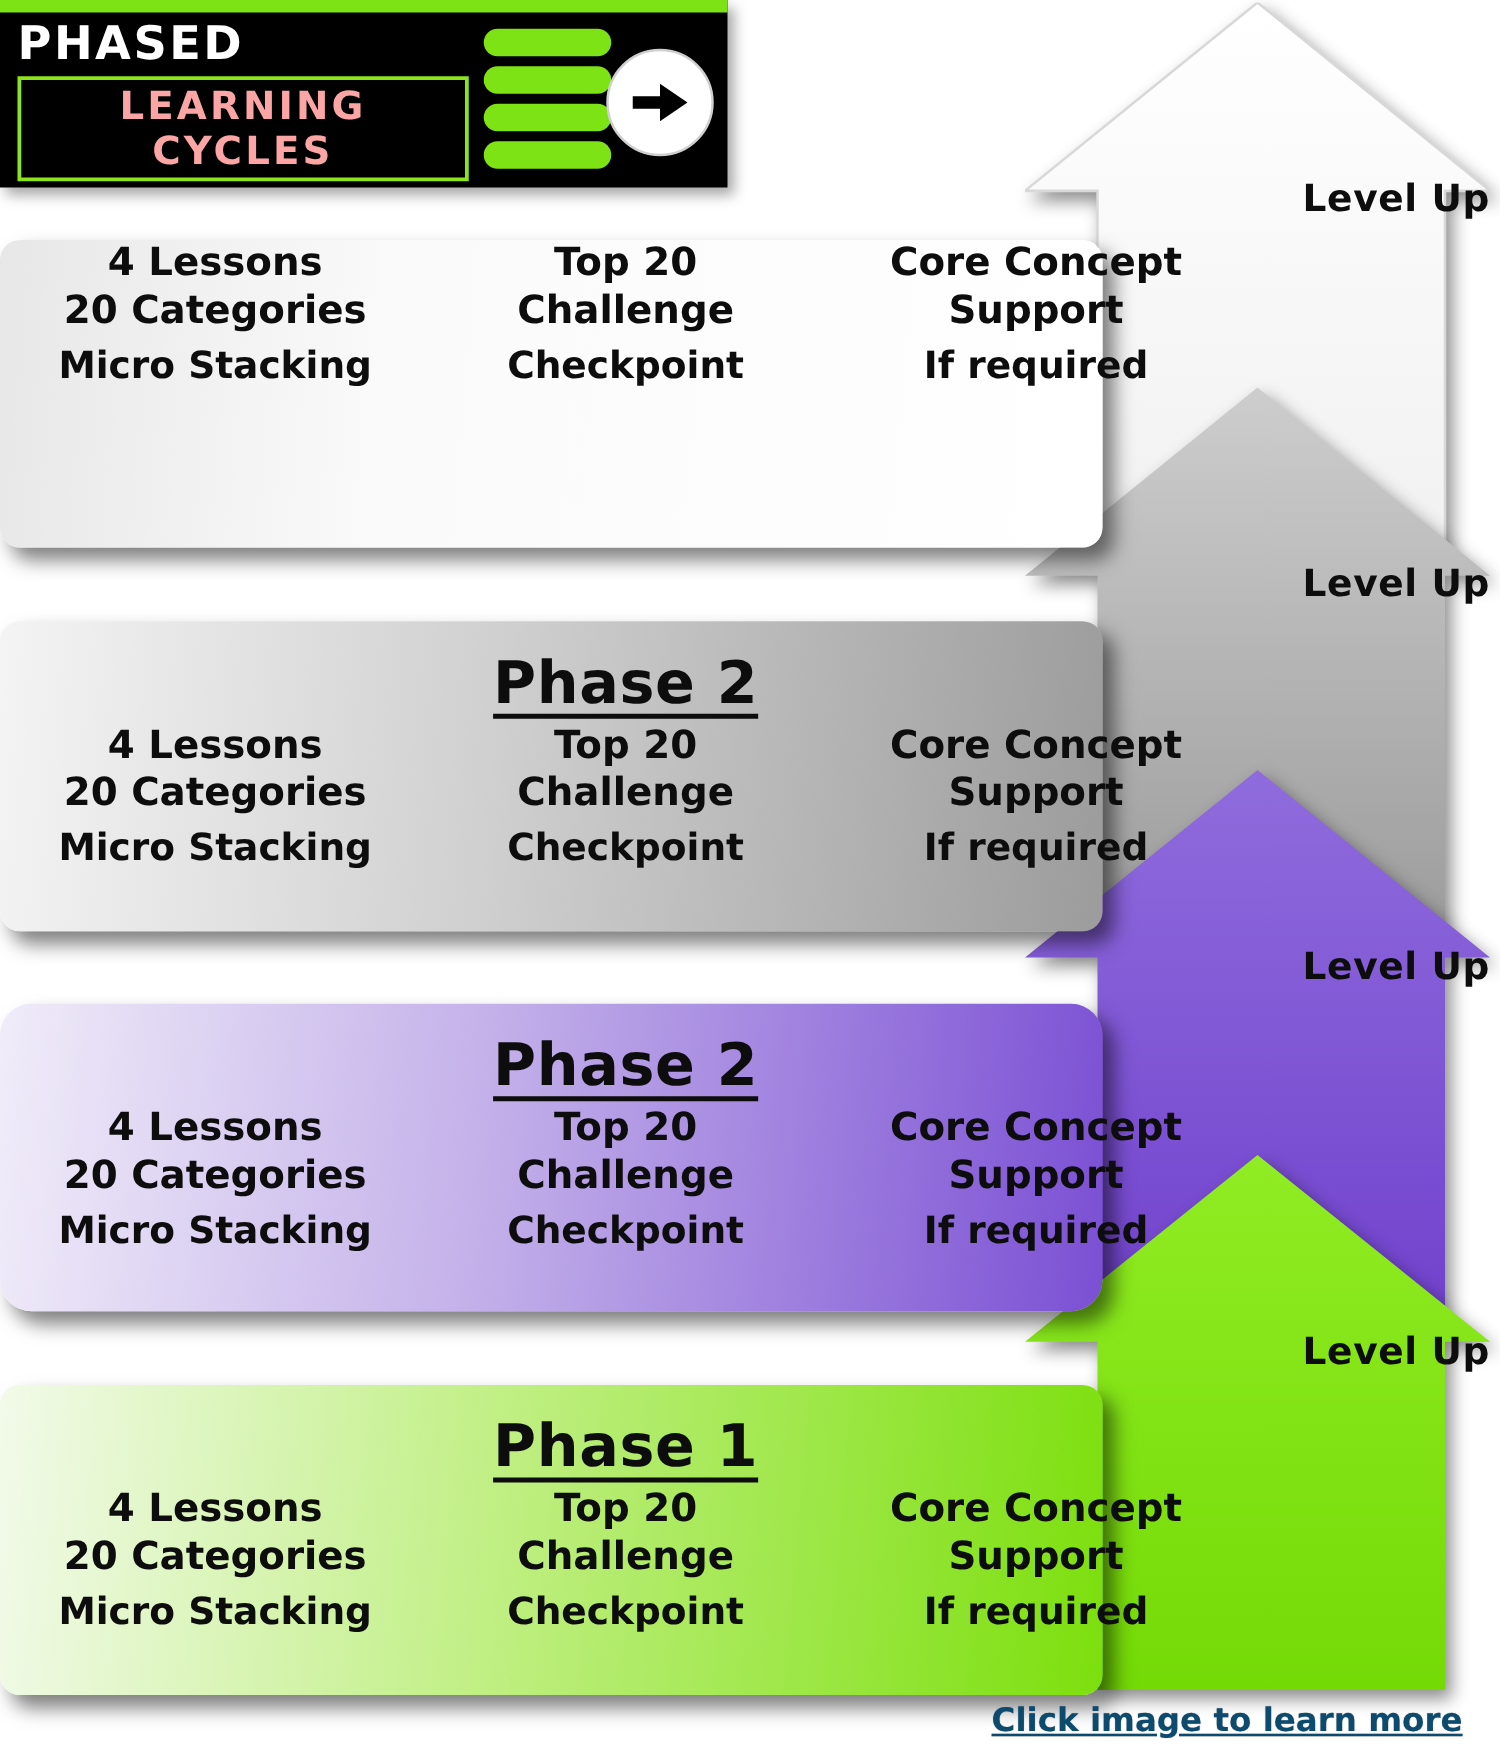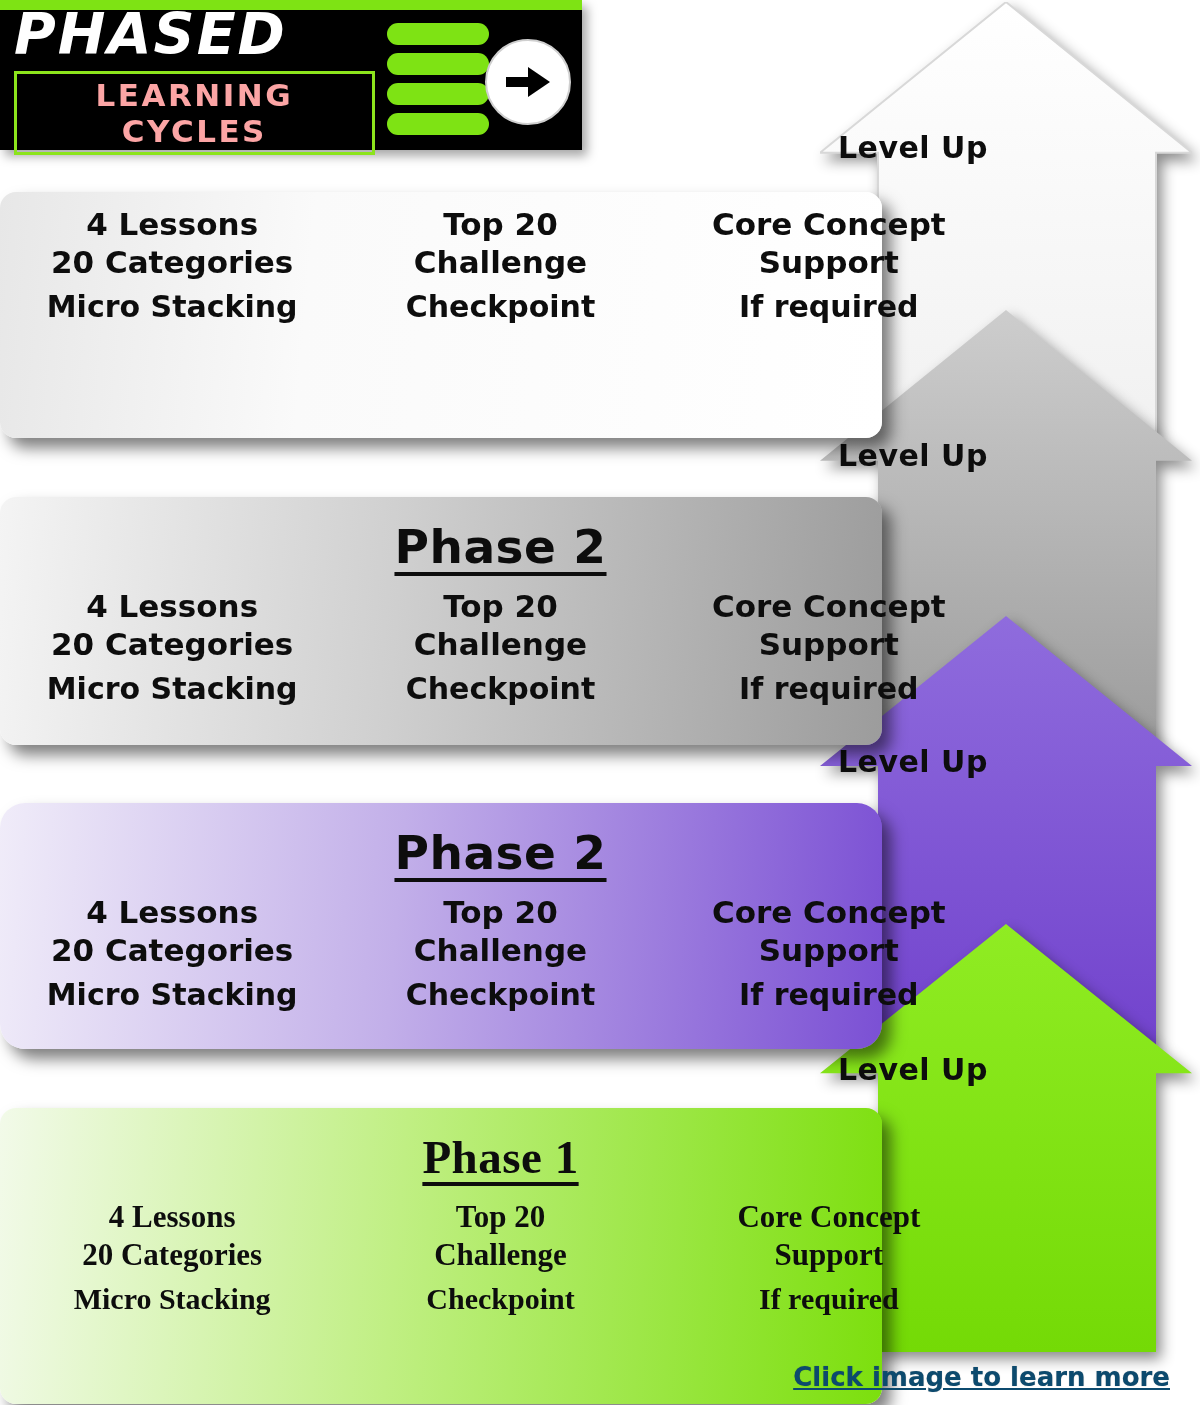--- a/index.html
+++ b/index.html
@@ -19,68 +19,68 @@
   }
 
   
   .arrow { position: absolute; left: 820px; width: 372px; }
   .arrow svg { display:block; width:100%; height:100%; filter: drop-shadow(5px 7px 7px rgba(0,0,0,0.45)); }
   .arrow-p4 { top: 2px;   height: 432px; }
   .arrow-p3 { top: 310px; height: 432px; }
   .arrow-p2 { top: 616px; height: 430px; }
   .arrow-p1 { top: 924px; height: 428px; }
   .level-up {
-    position: absolute; top: 128px; left: 0;
+    position: absolute; top: 140px; left: 0;
     width: 100%; padding-left: 18px; box-sizing: border-box;
-    text-align: left;
+    text-align: right;
     font-size: 30px; font-weight: 700; color: #0d0d0d;
     letter-spacing: 0.5px;
   }
 
   
   .banner {
     position: absolute; left: 0; width: 882px;
     border-radius: 16px;
     box-shadow: 9px 10px 15px rgba(0,0,0,0.5);
   }
   .banner-p4 { top: 192px;  height: 246px; background: linear-gradient(95deg, #e7e7e7 0%, #fafafa 35%, #ffffff 100%); }
   .banner-p3 { top: 497px;  height: 248px; background: linear-gradient(95deg, #f4f4f4 0%, #cfcfcf 45%, #9c9c9c 100%); }
   .banner-p2 { top: 803px;  height: 246px; background: linear-gradient(95deg, #f0ecf9 0%, #c2afe9 45%, #7b50d4 100%); border-radius: 25px; }
-  .banner-p1 { top: 1108px; height: 296px; background: linear-gradient(95deg, #f2fae9 0%, #c0ef83 45%, #7cdf0d 100%); font-family: Liberation Serif, serif; }
+  .banner-p1 { top: 1108px; height: 248px; background: linear-gradient(95deg, #f2fae9 0%, #c0ef83 45%, #7cdf0d 100%); }
 
   .inner { width: 985px; padding-left: 8px; }
   .phase-title {
     margin: 22px 0 4px 0;
     text-align: center;
     font-size: 47px; font-weight: 700;
     text-decoration: underline;
     text-decoration-thickness: 4px;
     text-underline-offset: 9px;
     letter-spacing: 0.5px;
   }
-  .cols { display: flex; margin-top: 14px; }
+  .cols { display: flex; margin-top: 0; }
   .col  { flex: 1; text-align: center; }
   .l-big   { font-size: 31px; font-weight: 700; line-height: 1.22; }
   .l-small { font-size: 30px; font-weight: 700; line-height: 1.3; margin-top: 5px; }
 
   
   .logo {
     position: absolute; top: 0; left: 0;
     width: 582px; height: 150px;
     background: #000;
     border-top: 10px solid #7ee314;
     box-sizing: border-box;
     display: flex; align-items: center;
     padding: 6px 14px;
     box-shadow: 5px 6px 10px rgba(0,0,0,0.35);
   }
   .logo-text { display: flex; flex-direction: column; }
   .brand-name {
-    color: #ffffff; font-size: 57px; font-weight: 800;
-    letter-spacing: 2px; line-height: 1; font-style: italic;
+    color: #ffffff; font-size: 37px; font-weight: 800;
+    letter-spacing: 2px; line-height: 1;
   }
   .brand-tagline {
     margin-top: 8px;
     border: 3px solid #8ce41c;
     color: #fca5a5;
     font-size: 31px; font-weight: 600;
     letter-spacing: 2.5px;
     padding: 3px 10px;
     text-align: center;
   }

